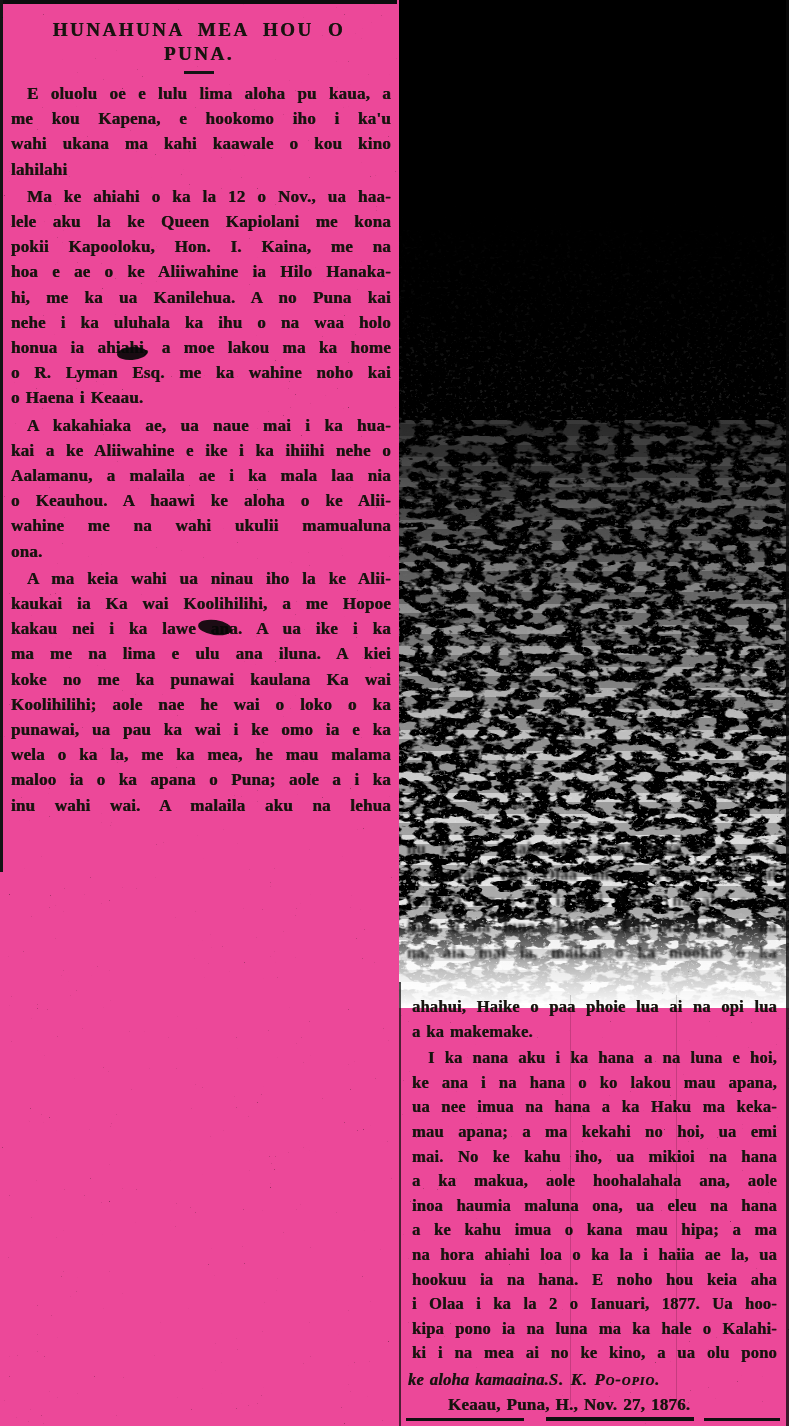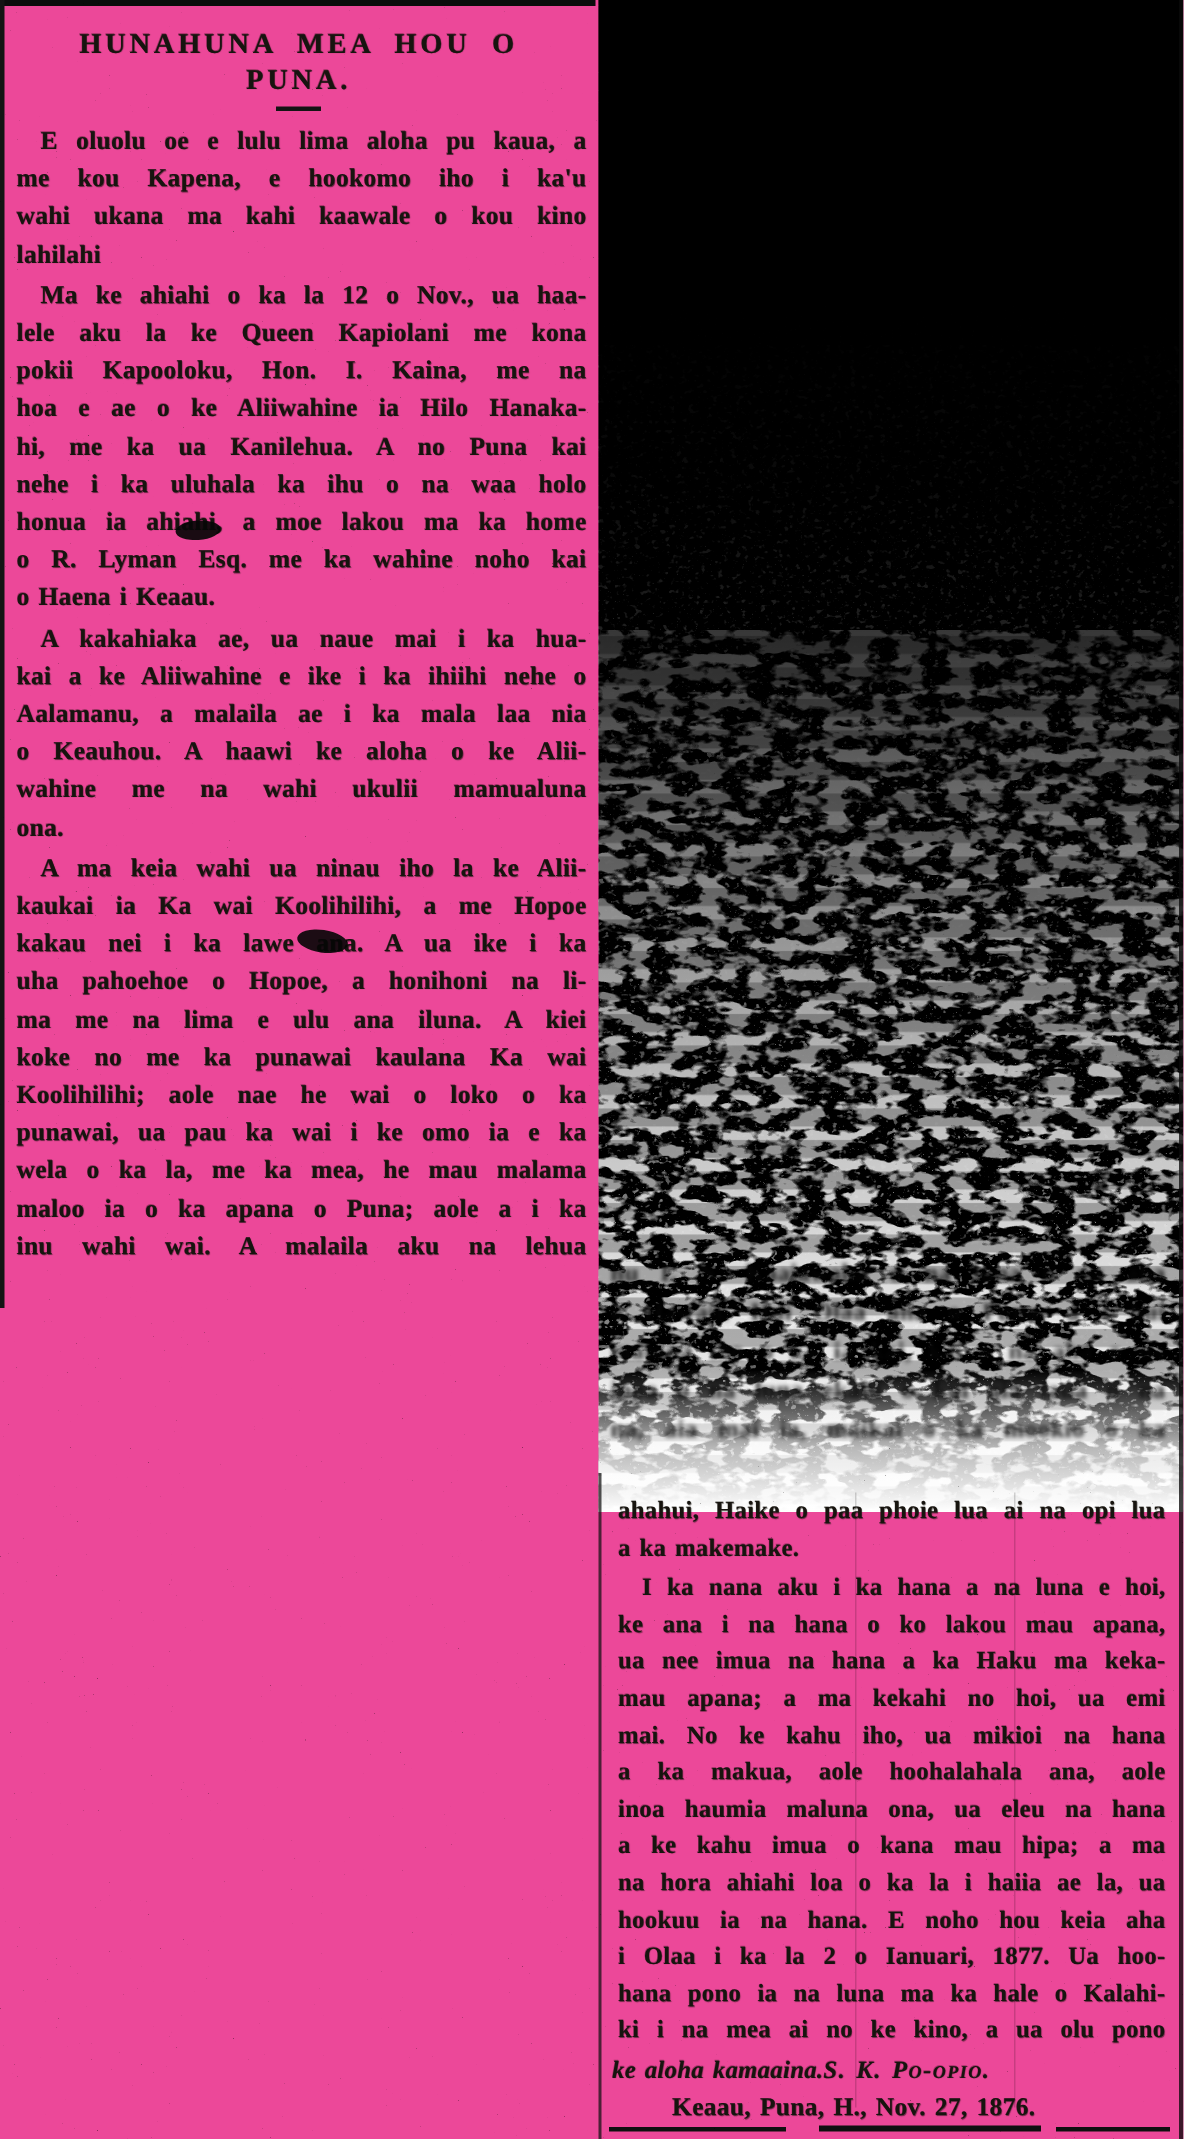--- a/index.html
+++ b/index.html
@@ -102,21 +102,20 @@
           <div class="line">kai a ke Aliiwahine e ike i ka ihiihi nehe o</div>
           <div class="line">Aalamanu, a malaila ae i ka mala laa nia</div>
           <div class="line">o Keauhou.  A haawi ke aloha o ke Alii-</div>
           <div class="line">wahine me na wahi ukulii mamualuna</div>
           <div class="line short">ona.</div>
         </div>
         <div class="para indent">
           <div class="line">A ma keia wahi ua ninau iho la ke Alii-</div>
           <div class="line">kaukai ia Ka wai Koolihilihi, a me Hopoe</div>
           <div class="line">kakau nei i ka lawe ana.  A ua ike i ka</div>
-          <div class="line">uha pahoehoe o Hopoe, a honihoni na li-</div>
           <div class="line">ma me na lima e ulu ana iluna.  A kiei</div>
           <div class="line">koke no me ka punawai kaulana Ka wai</div>
           <div class="line">Koolihilihi; aole nae he wai o loko o ka</div>
           <div class="line">punawai, ua pau ka wai i ke omo ia e ka</div>
           <div class="line">wela o ka la, me ka mea, he mau malama</div>
           <div class="line">maloo ia o ka apana o Puna; aole a i ka</div>
           <div class="line">inu wahi wai.  A malaila aku na lehua</div>
         </div>
       </div>
   </div>
@@ -172,21 +171,21 @@
             <div class="line">ke ana i na hana o ko lakou mau apana,</div>
             <div class="line">ua nee imua na hana a ka Haku ma keka-</div>
             <div class="line">mau apana; a ma kekahi no hoi, ua emi</div>
             <div class="line">mai.  No ke kahu iho, ua mikioi na hana</div>
             <div class="line">a ka makua, aole hoohalahala ana, aole</div>
             <div class="line">inoa haumia maluna ona, ua eleu na hana</div>
             <div class="line">a ke kahu imua o kana mau hipa; a ma</div>
             <div class="line">na hora ahiahi loa o ka la i haiia ae la, ua</div>
             <div class="line">hookuu ia na hana.  E noho hou keia aha</div>
             <div class="line">i Olaa i ka la 2 o Ianuari, 1877.  Ua hoo-</div>
-            <div class="line">hana pono ia na luna ma ka hale o Kalahi-</div>
+            <div class="line">kipa pono ia na luna ma ka hale o Kalahi-</div>
             <div class="line">ki i na mea ai no ke kino, a ua olu pono</div>
           </div>
         </div>
       <div class="sig-line">
         <span>ke aloha kamaaina.</span>
         <span class="sig">S. K. Po-opio.</span>
       </div>
       <div class="dateline">Keaau, Puna, H., Nov. 27, 1876.</div>
     </div>
   </div>

